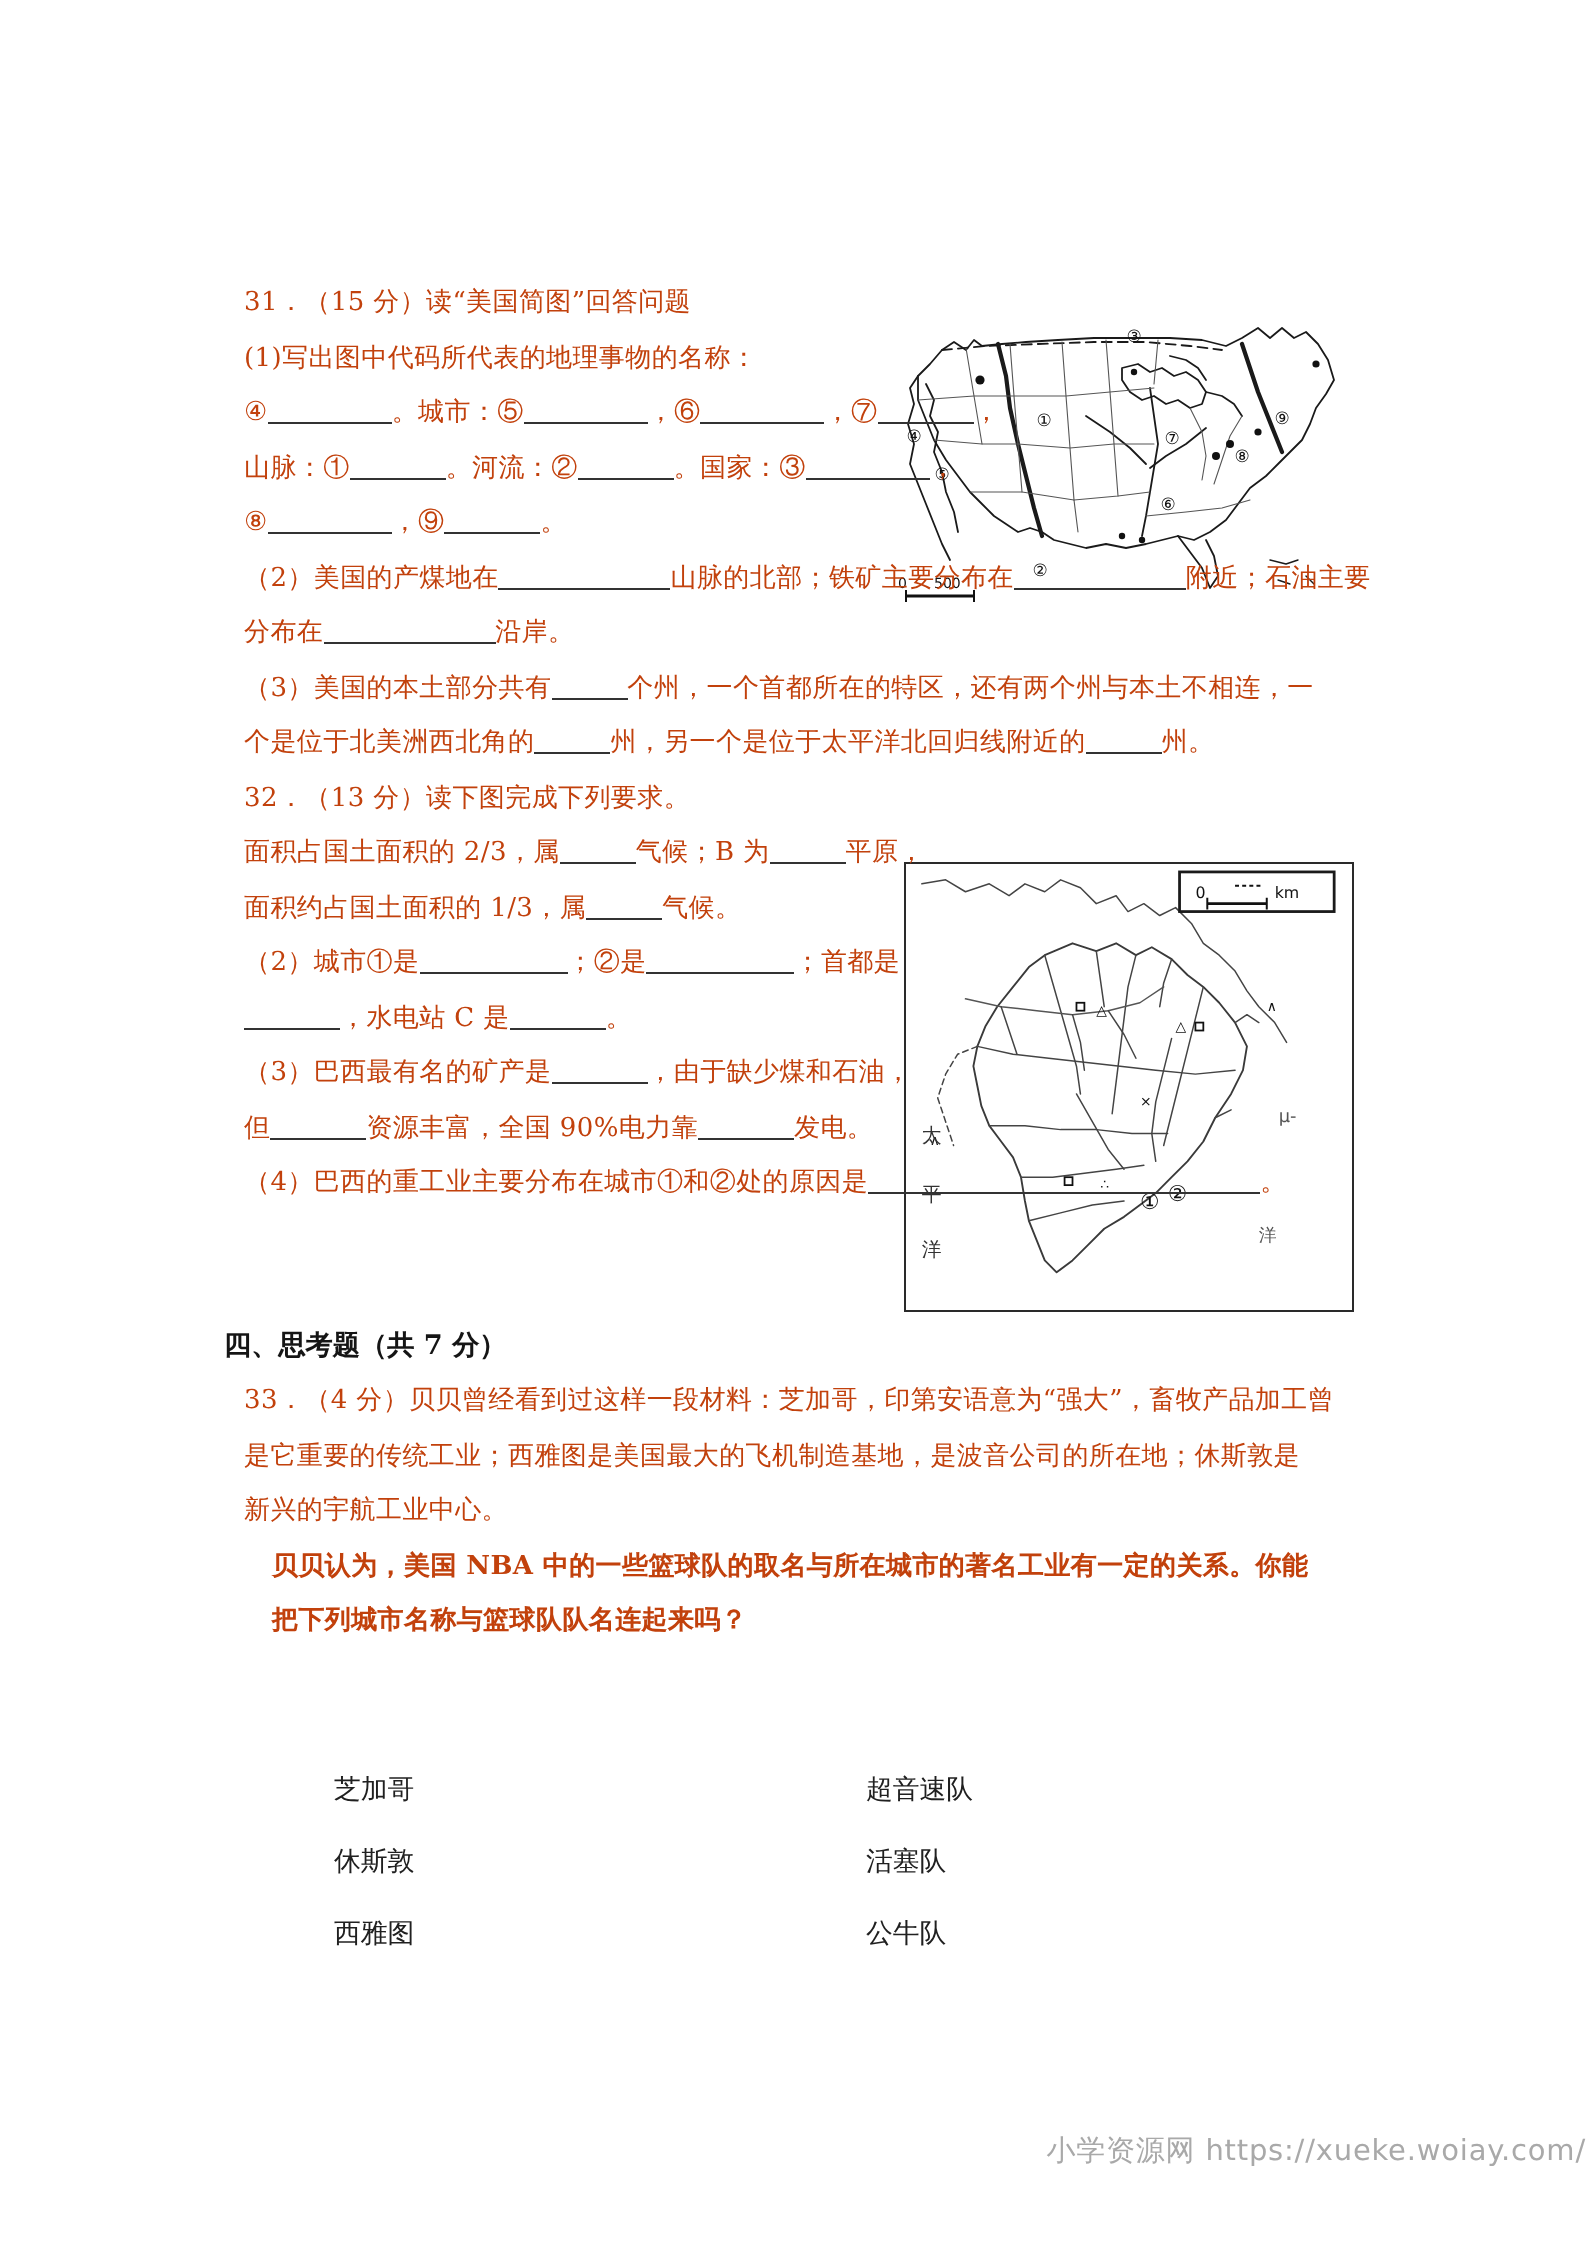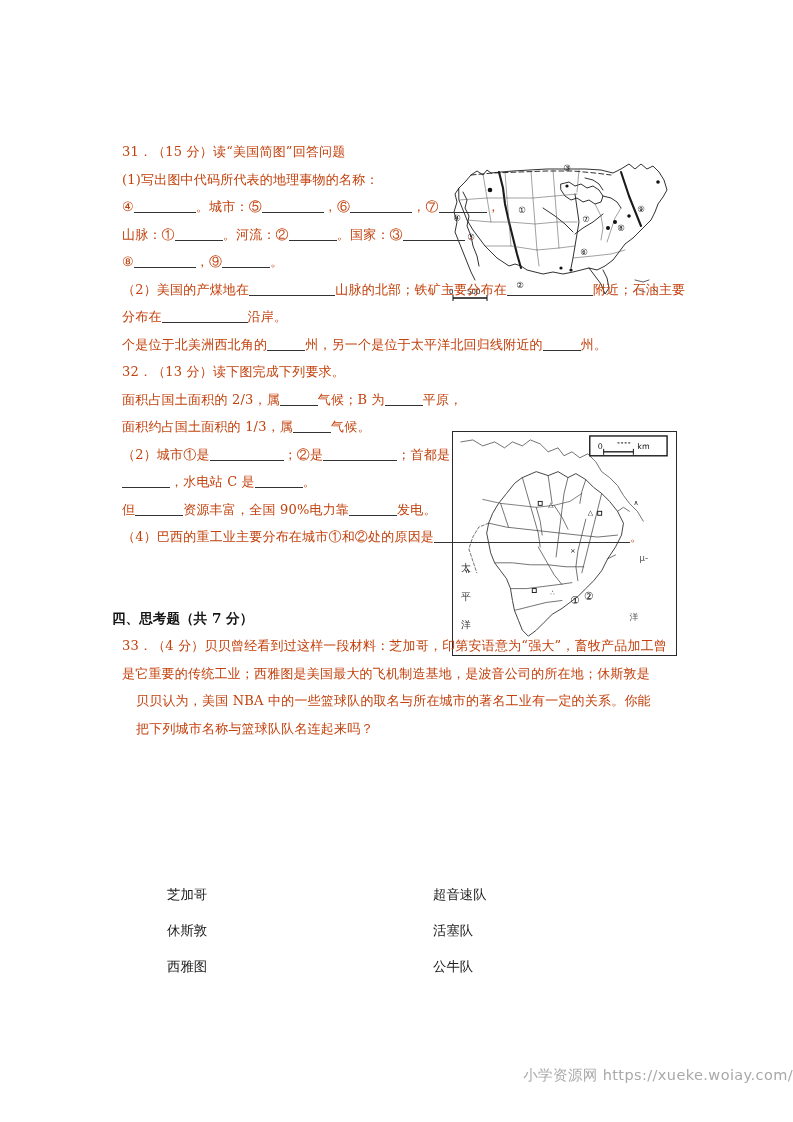--- a/index.html
+++ b/index.html
@@ -40,21 +40,21 @@
     color: #c2410c;
     margin-left: 10px;
   }
 
   .sec-head {
     font-size: 13.6px;
     line-height: 27.5px;
     font-weight: 600;
     color: #151515;
   }
-  .indent-han { padding-left: 14px; }
+  .indent-han { padding-left: 14px; font-weight: bold; }
 
   
   .bl {
     display: inline-block;
     border-bottom: 1px solid #333;
     vertical-align: -2px;
     height: 14px;
   }
   .bl-s  { width: 38px; }
   .bl-m  { width: 48px; }
@@ -311,54 +311,61 @@
     </div>
 
     <div class="line">
       <span>（2）美国的产煤地在</span><span class="bl bl-xxl"></span><span>山脉的北部；铁矿主要分布在</span><span class="bl bl-xxl"></span><span>附近；石油主要</span>
     </div>
     <div class="line">
       <span>分布在</span><span class="bl bl-xxl"></span><span>沿岸。</span>
     </div>
 
     <div class="line">
+      <span>（3）美国的本土部分共有</span><span class="bl bl-s"></span><span>个州，一个首都所在的特区，还有两个州与本土不相连，一</span>
+    </div>
+    <div class="line">
       <span>个是位于北美洲西北角的</span><span class="bl bl-s"></span><span>州，另一个是位于太平洋北回归线附近的</span><span class="bl bl-s"></span><span>州。</span>
     </div>
 
     <div class="line">32．（13 分）读下图完成下列要求。</div>
 
     <div class="line">
       <span>面积占国土面积的 2/3，属</span><span class="bl bl-s"></span><span>气候；B 为</span><span class="bl bl-s"></span><span>平原，</span>
     </div>
     <div class="line">
       <span>面积约占国土面积的 1/3，属</span><span class="bl bl-s"></span><span>气候。</span>
     </div>
 
     <div class="line">
       <span>（2）城市①是</span><span class="bl bl-xl"></span><span>；②是</span><span class="bl bl-xl"></span><span>；首都是</span>
     </div>
     <div class="line">
       <span class="bl bl-m"></span><span>，水电站 C 是</span><span class="bl bl-m"></span><span>。</span>
     </div>
 
+    <div class="line">
+      <span>（3）巴西最有名的矿产是</span><span class="bl bl-m"></span><span>，由于缺少煤和石油，</span>
+    </div>
     <div class="line">
       <span>但</span><span class="bl bl-m"></span><span>资源丰富，全国 90%电力靠</span><span class="bl bl-m"></span><span>发电。</span>
     </div>
 
     <div class="line">
       <span>（4）巴西的重工业主要分布在城市①和②处的原因是</span><span class="bl bl-long"></span><span>。</span>
     </div>
 
     <span class="gap-blank"></span>
     <span class="gap-blank"></span>
 
     <div class="sec-head">四、思考题（共 7 分）</div>
 
     <div class="line">33．（4 分）贝贝曾经看到过这样一段材料：芝加哥，印第安语意为“强大”，畜牧产品加工曾</div>
     <div class="line">是它重要的传统工业；西雅图是美国最大的飞机制造基地，是波音公司的所在地；休斯敦是</div>
+    <div class="line">新兴的宇航工业中心。</div>
     <div class="line indent-han">贝贝认为，美国 NBA 中的一些篮球队的取名与所在城市的著名工业有一定的关系。你能</div>
     <div class="line indent-han">把下列城市名称与篮球队队名连起来吗？</div>
   </div>
 
   <div class="match">
     <div class="match-row">
       <span class="match-left">芝加哥</span>
       <span class="match-right">超音速队</span>
     </div>
     <div class="match-row">

